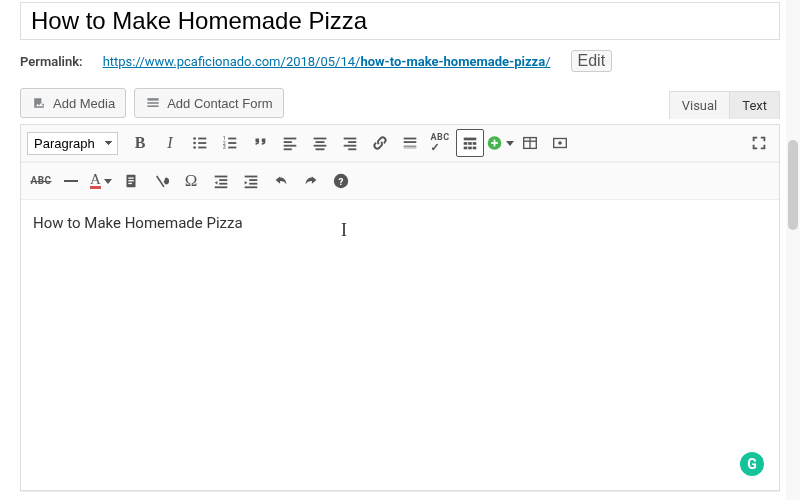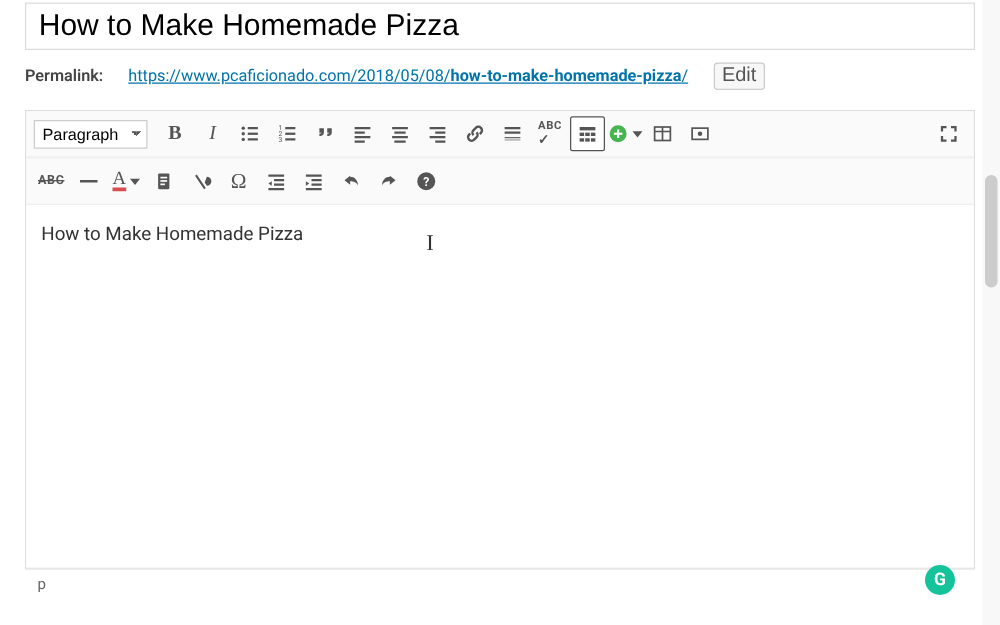--- a/index.html
+++ b/index.html
@@ -41,25 +41,46 @@
   .hr-icon { width: 14px; height: 2px; background: #555; }
 </style>
 </head>
 <body>
 
 <div class="container">
   <input class="title-input" type="text" value="How to Make Homemade Pizza" style="">
   <div class="permalink-row">
     <b>Permalink:</b>
     <a href="#" class="permalink-link">
-      <span>https://www.pcaficionado.com/2018/05/08/</span><span class="slug">how-to-make-homemade-pizza</span><span>/</span>
+      <span>https://www.pcaficionado.com/2018/05/14/</span><span class="slug">how-to-make-homemade-pizza</span><span>/</span>
     </a>
     <button class="btn btn-small">Edit</button>
   </div>
 
+  <div class="media-row">
+    <button class="btn btn-media">
+      <svg viewBox="0 0 20 20" width="16" height="16">
+          <path fill="#82878c" d="M13 11V4H4v12h12v-5h-3zm-7 3l2.5-3 1.5 2 2.5-3 3 4H6z"></path>
+          <circle fill="#82878c" cx="7" cy="7" r="1.3"></circle>
+        </svg>
+      <span>Add Media</span>
+    </button>
+    <button class="btn btn-media">
+      <svg viewBox="0 0 20 20" width="16" height="16">
+          <rect x="3" y="4" width="14" height="3" fill="#82878c"></rect>
+          <rect x="3" y="9" width="14" height="2" fill="#82878c"></rect>
+          <rect x="3" y="13" width="14" height="2" fill="#82878c"></rect>
+        </svg>
+      <span>Add Contact Form</span>
+    </button>
+    <div class="tabs">
+      <div class="tab">Visual</div>
+      <div class="tab active">Text</div>
+    </div>
+  </div>
 
   <div class="editor-wrap">
     <div class="toolbar">
       <select class="format-select">
         <option>Paragraph</option>
       </select>
       <div class="tbtn">
           <b style="font-family:serif;font-size:16px">B</b>
         </div>
       <div class="tbtn">

